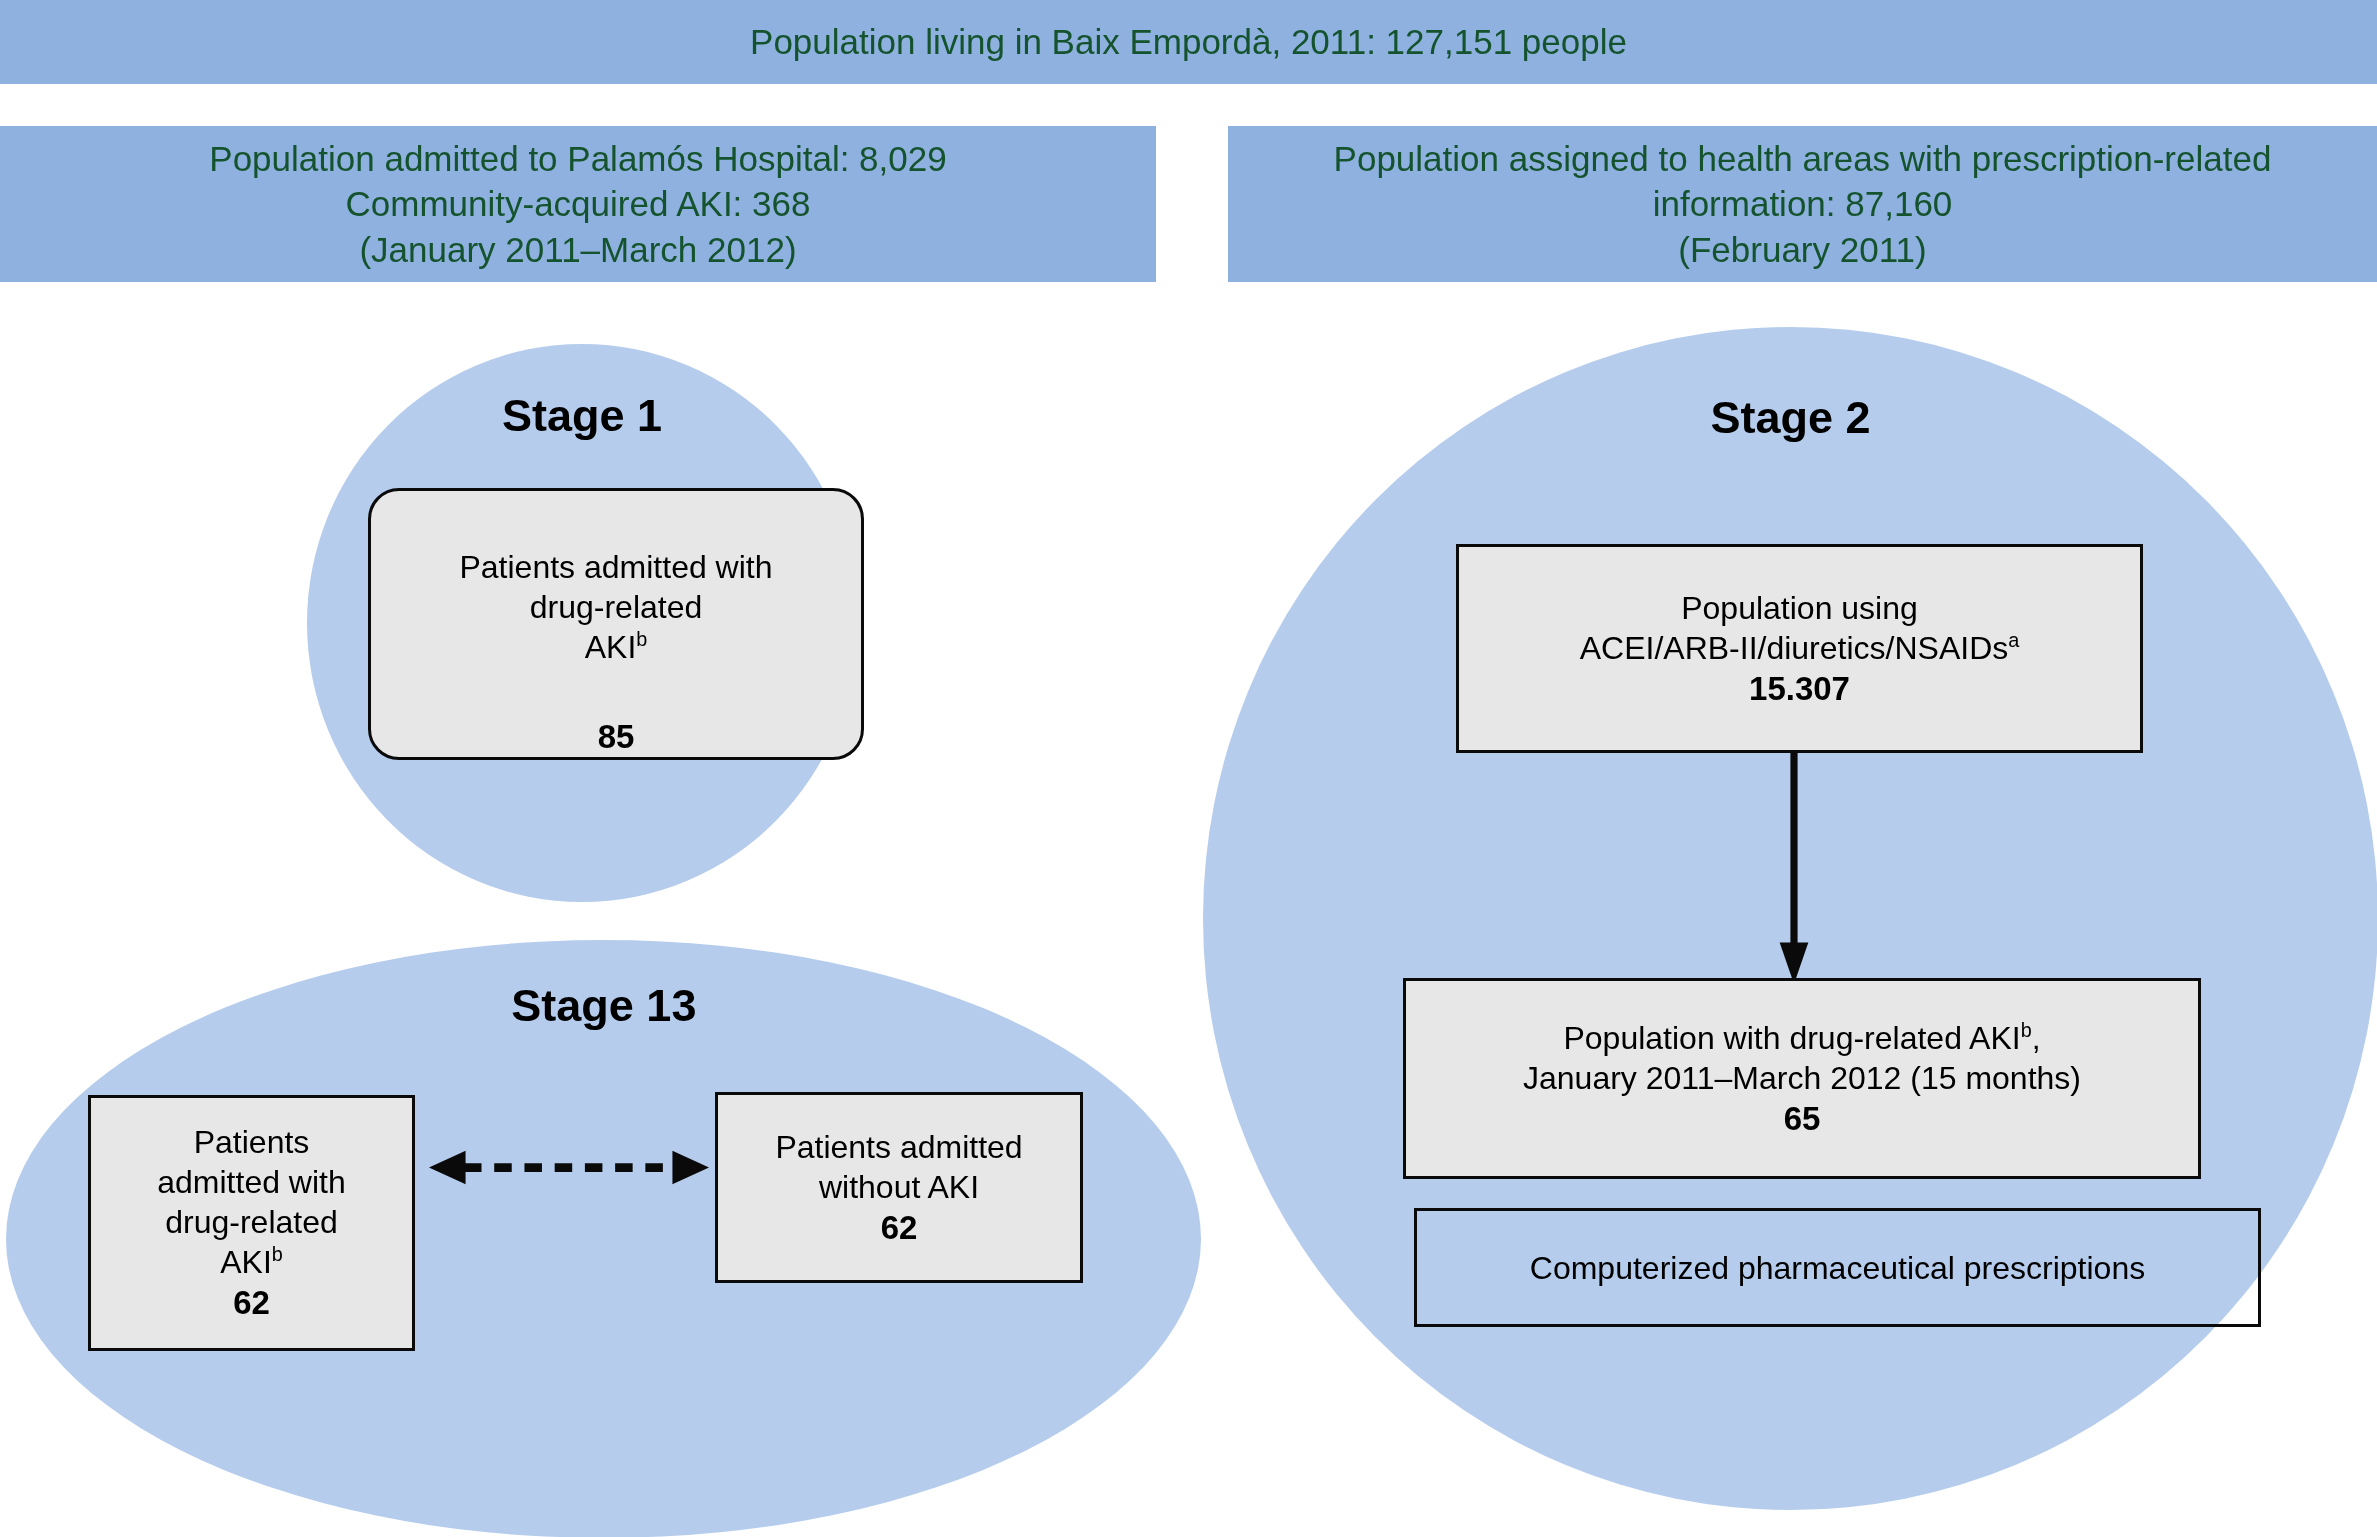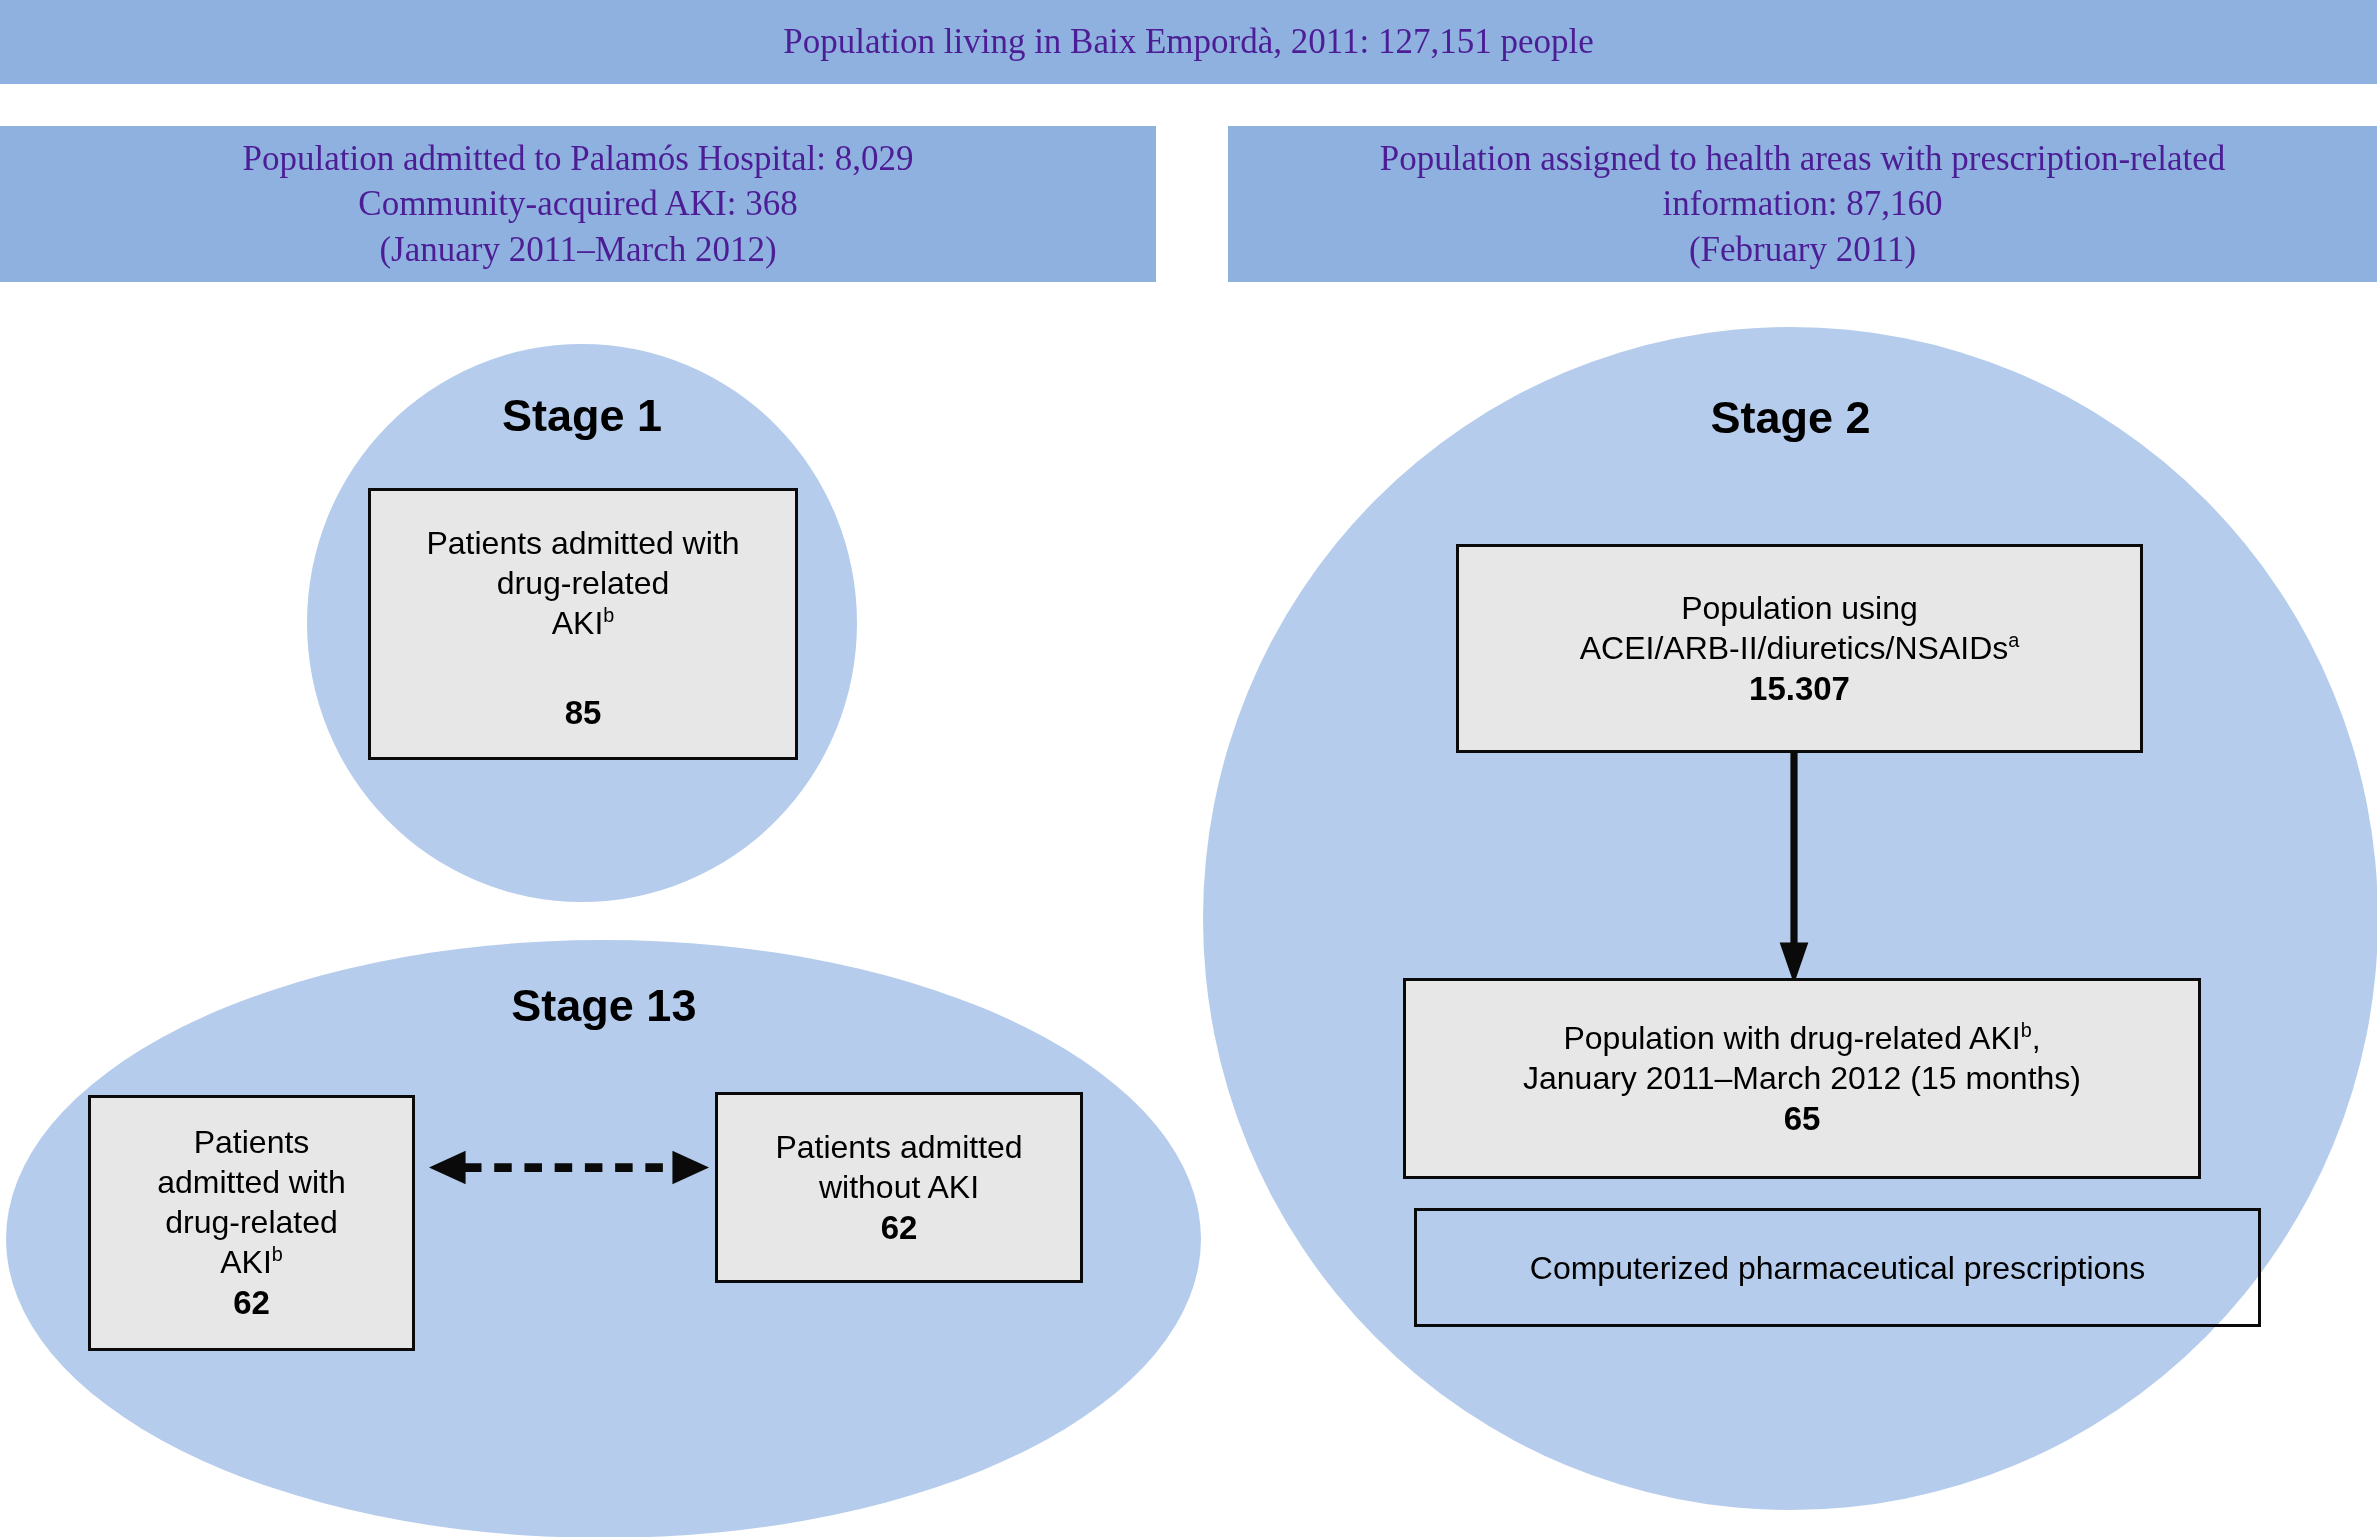--- a/index.html
+++ b/index.html
@@ -25,23 +25,22 @@
     background: #8FB1DF;
     display: flex;
     align-items: center;
     justify-content: center;
     text-align: center;
     box-sizing: border-box;
   }
   .bar .bar-text {
     font-size: 35px;
     line-height: 1.30;
-    color: #4c1d95;
+    color: #14532d;
     padding: 0 19px;
-    font-family: Liberation Serif, serif;
   }
 
   #bar-top    { left: 0;    top: 0;   width: 2377px; height: 84px; }
   #bar-left   { left: 0;    top: 126px; width: 1156px; height: 156px; }
   #bar-right  { left: 1228px; top: 126px; width: 1149px; height: 156px; }
 
   
   .blob {
     position: absolute;
     background: #B5CCEC;
@@ -83,23 +82,24 @@
   }
   .box .num {
     font-size: 33px;
     font-weight: bold;
     line-height: 1.25;
   }
   sup { font-size: 0.62em; vertical-align: super; line-height: 0; }
 
   
   #box-stage1 {
-    left: 368px; top: 488px; width: 430px; height: 272px;
-    justify-content: flex-start;
+    left: 368px; top: 488px; width: 496px; height: 272px;
+    justify-content: flex-end;
     padding-top: 32px;
+    border-radius: 31px;
   }
   #box-stage1 .num { margin-top: 49px; }
 
   
   #box-s13-left  { left: 88px; top: 1095px; width: 327px; height: 256px; }
   #box-s13-right { left: 715px; top: 1092px; width: 368px; height: 191px; }
 
   
   #pairing-wrap {
     position: absolute;

